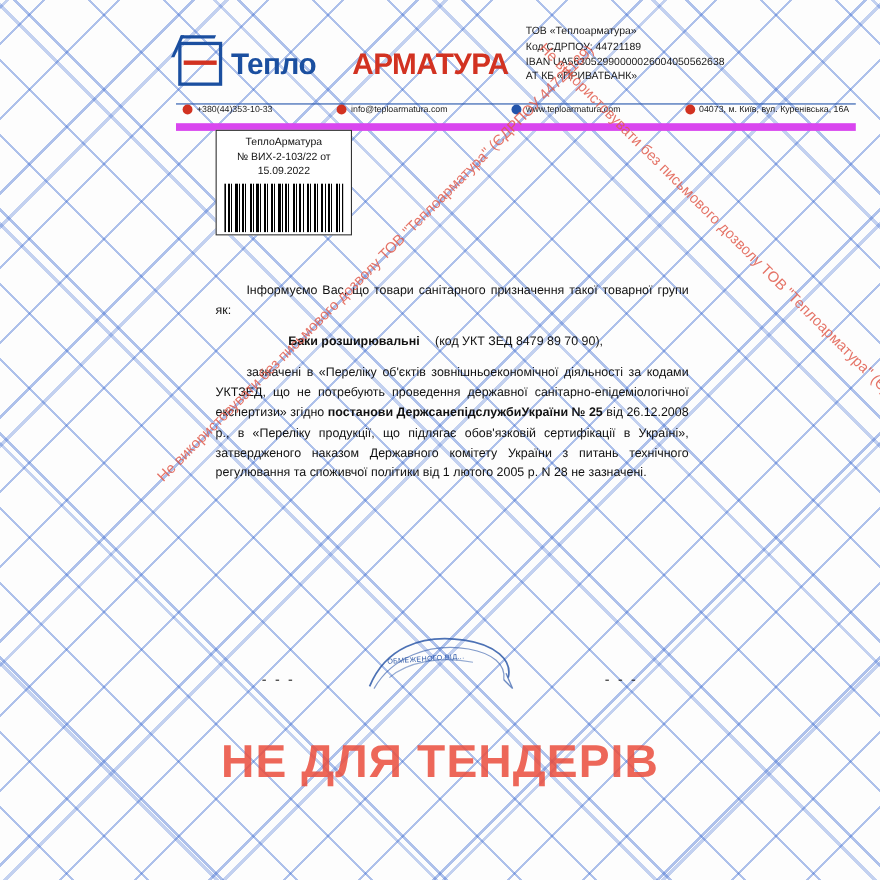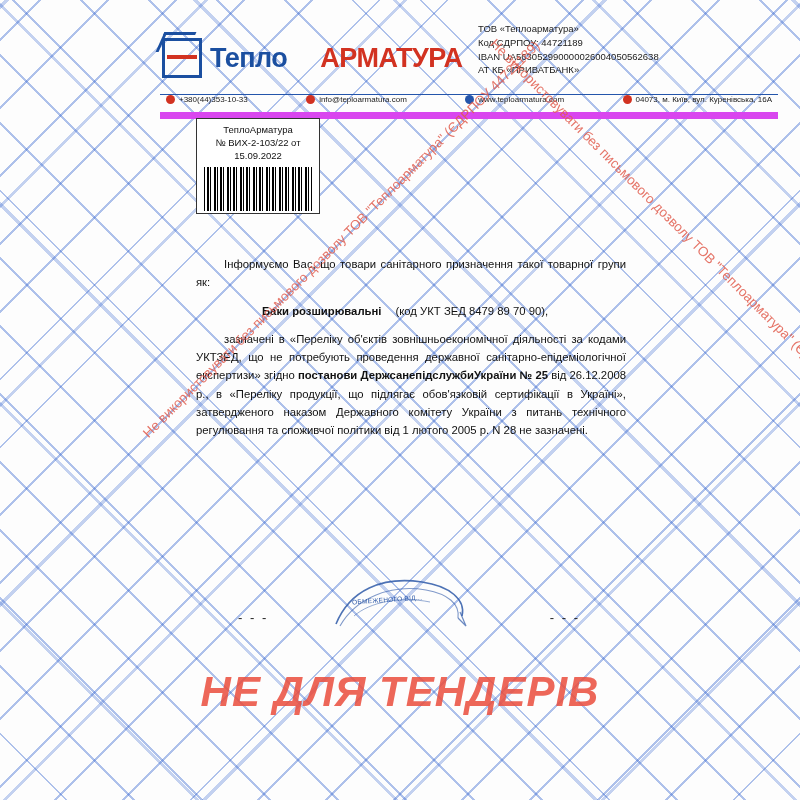--- a/index.html
+++ b/index.html
@@ -268,21 +268,20 @@
     left: 0;
     right: 0;
     top: 668px;
     text-align: center;
     font-size: 42px;
     font-weight: bold;
     color: rgba(234, 76, 60, 0.85);
     letter-spacing: 1px;
     z-index: 20;
     pointer-events: none;
-    font-style: italic;
   }
   .wm-diag {
     position: absolute;
     font-size: 13.5px;
     color: rgba(225, 90, 75, 0.85);
     white-space: nowrap;
     z-index: 20;
     pointer-events: none;
     font-weight: normal;
   }

